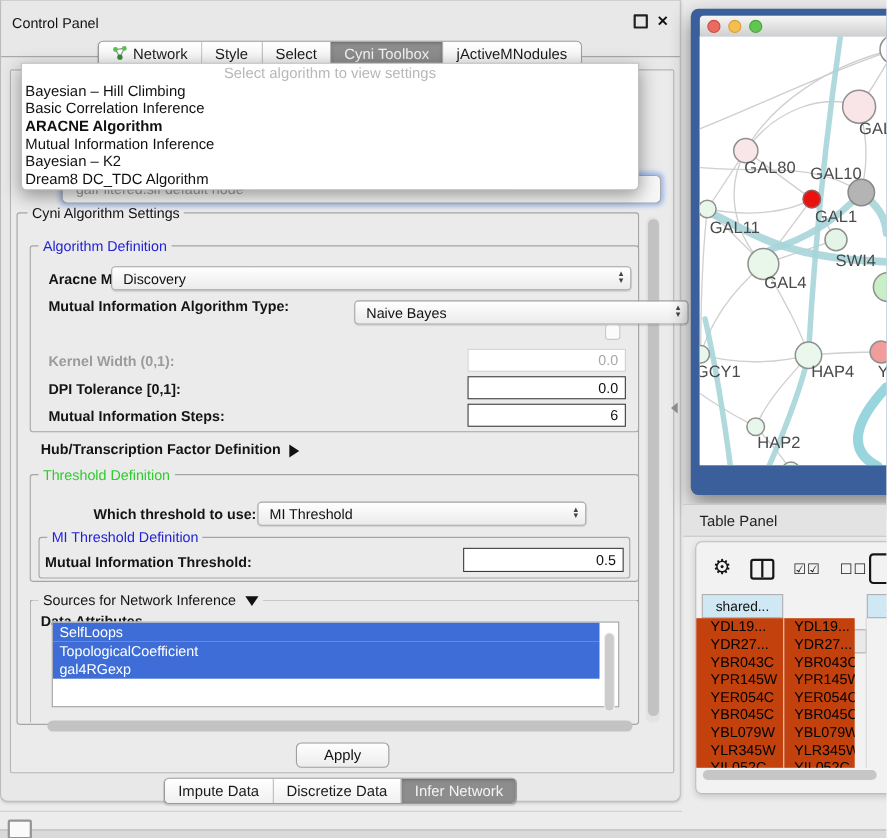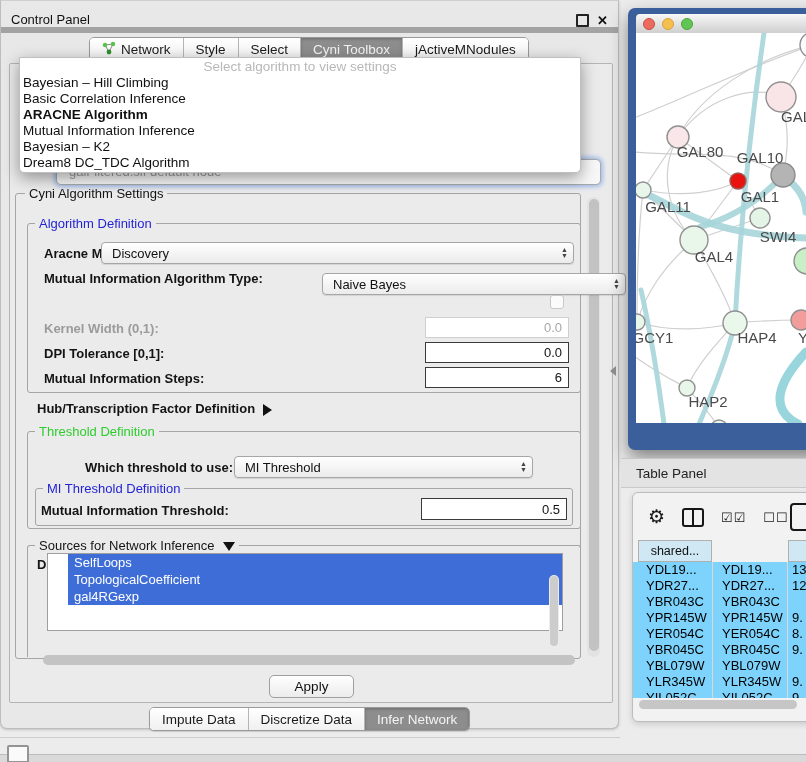--- a/index.html
+++ b/index.html
@@ -3,22 +3,22 @@
 <meta charset="utf-8">
 <style>
   html,body{margin:0;padding:0;}
   body{font-family:"Liberation Sans",sans-serif;}
   .screen{position:relative;width:806px;height:762px;background:#ececec;overflow:hidden;}
 
   
   .control-panel{position:absolute;left:0;top:4;width:619px;height:729px;background:#e8e8e8;
     border:1px solid #bdbdbd;border-top-color:#cfcfcf;border-radius:0 0 7px 7px;box-sizing:border-box;
     box-shadow:0 1px 3px rgba(0,0,0,.18);}
-  .cp-titlebar{position:absolute;left:0;top:0;right:0;height:26px;display:flex;align-items:flex-end;
-    padding:0 10px;border-bottom:6px solid #a3a3a3;}
+  .cp-titlebar{position:absolute;left:0;top:0;right:0;height:26px;display:flex;align-items:flex-start;
+    padding:12px 10px;border-bottom:1px solid #a3a3a3;}
   .cp-title{font-size:13px;color:#111;}
   .cp-win-icons{margin-left:auto;display:flex;align-items:center;gap:8px;}
   .float-icon{width:9px;height:9px;border:2px solid #222;border-radius:1px;display:inline-block;}
   .close-x{font-size:13px;font-weight:bold;color:#111;line-height:12px;}
 
   
   .segbar{position:absolute;display:flex;border:1px solid #9a9a9a;border-radius:5px;overflow:hidden;
     background:#fff;height:22px;box-shadow:0 1px 1px rgba(0,0,0,.12);}
   .seg{display:flex;align-items:center;gap:5px;padding:0 12px;font-size:13.5px;color:#1a1a1a;
     background:linear-gradient(#ffffff,#f0f0f0);border-right:1px solid #b5b5b5;white-space:nowrap;}
@@ -65,22 +65,22 @@
 
   .checkbox{position:absolute;width:14px;height:14px;background:#fbfbfb;border:1px solid #c8c8c8;
     border-radius:3px;box-sizing:border-box;}
 
   .tri-right{display:inline-block;width:0;height:0;border-top:6px solid transparent;
     border-bottom:6px solid transparent;border-left:9px solid #111;margin-left:8px;vertical-align:middle;}
   .tri-down{display:inline-block;width:0;height:0;border-left:6px solid transparent;
     border-right:6px solid transparent;border-top:9px solid #111;margin-left:8px;vertical-align:middle;}
 
   
-  .attr-list{position:absolute;left:46px;top:552px;width:516px;height:78px;background:#fff;
-    border:1px solid #9e9e9e;box-sizing:border-box;overflow:hidden;padding-left:20px;}
+  .attr-list{position:absolute;left:46px;top:564px;width:516px;height:78px;background:#fff;
+    border:1px solid #9e9e9e;box-sizing:border-box;overflow:hidden;}
   .attr-item{height:17px;line-height:17px;font-size:13px;color:#fff;padding-left:6px;width:497px;box-sizing:border-box;}
   .list-scroll{position:absolute;left:548px;top:574px;width:10px;height:74px;background:#ececec;border-radius:5px;}
   .list-scroll .thumb{position:absolute;left:1px;top:1px;width:8px;height:70px;background:#cccccc;border-radius:4px;}
 
   .hscroll{position:absolute;left:40px;top:653px;width:540px;height:12px;}
   .hscroll .thumb{position:absolute;left:2px;top:1px;width:532px;height:10px;background:#c3c3c3;border-radius:5px;}
   .vscroll{position:absolute;left:586px;top:196px;width:13px;height:460px;background:#e3e3e3;border-radius:6px;}
   .vscroll .thumb{position:absolute;left:1.5px;top:2px;width:10px;height:452px;background:#c2c2c2;border-radius:5px;}
 
   .apply-btn{position:absolute;left:268px;top:674px;width:85px;height:23px;
@@ -110,21 +110,21 @@
     align-items:center;padding-left:16px;gap:17px;}
   .gear-glyph{font-size:19px;color:#161616;line-height:20px;}
   .split-icon{width:18px;height:15px;border:2px solid #161616;border-radius:3px;position:relative;box-sizing:content-box;}
   .split-icon div{position:absolute;left:8px;top:0;width:2px;height:15px;background:#161616;}
   .cb-glyph{font-size:13px;color:#161616;letter-spacing:1px;}
   .partial-icon{position:absolute;left:790px;top:503px;width:30px;height:24px;border:2px solid #161616;
     border-radius:4px;background:#f2f2f2;}
   .th-row{position:absolute;top:540px;height:22px;box-sizing:border-box;border:1px solid #b0b0b0;
     background:#e9e9e9;display:flex;align-items:center;justify-content:center;font-size:12.5px;color:#111;}
   .th-sel{background:#cfe8f4;}
-  .t-rows{position:absolute;left:633px;top:562px;width:173px;height:136px;background:#7dd3fc;overflow:hidden;}
+  .t-rows{position:absolute;left:633px;top:562px;width:144px;height:136px;background:#c2410c;overflow:hidden;}
   .trow{position:relative;height:16px;}
   .td{position:absolute;top:0;font-size:13px;color:#000;white-space:nowrap;line-height:16px;}
   .td0{left:13px;} .td1{left:89px;} .td2{left:159px;}
   .vline{position:absolute;top:562px;width:1px;height:136px;background:#d8d8d8;}
   .t-hscroll{position:absolute;left:637px;top:699px;width:163px;height:11px;}
   .t-hscroll .thumb{position:absolute;left:2px;top:1px;width:158px;height:9px;background:#c6c6c6;border-radius:5px;}
 
   .bottom-strip{position:absolute;left:0;top:754px;width:806px;height:8px;background:#d9d9d9;border-top:1px solid #bcbcbc;}
   .bottom-line{position:absolute;left:0;top:737px;width:620px;height:1px;background:#cdcdcd;}
   .corner-icon{position:absolute;left:7px;top:745px;width:18px;height:14px;border:2px solid #949494;

